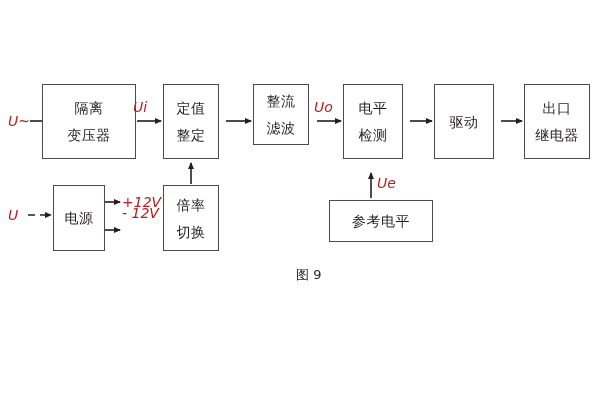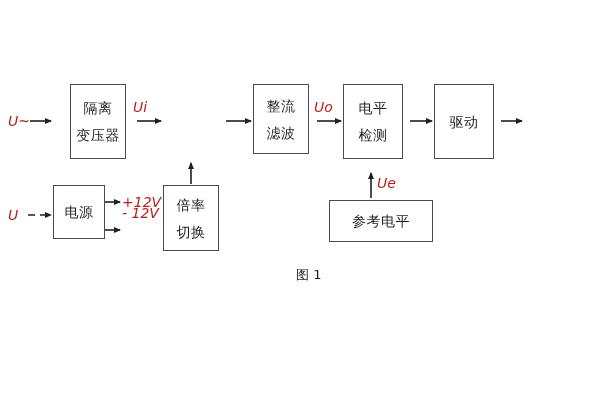--- a/index.html
+++ b/index.html
@@ -93,42 +93,50 @@
 
     <line x1="105" y1="202" x2="120" y2="202" stroke="#231f20" stroke-width="1.6" marker-end="url(#ah)"></line>
 
     <line x1="105" y1="230" x2="120" y2="230" stroke="#231f20" stroke-width="1.6" marker-end="url(#ah)"></line>
 
     <line x1="191" y1="184" x2="191" y2="163" stroke="#231f20" stroke-width="1.6" marker-end="url(#ah)"></line>
 
     <line x1="371" y1="198" x2="371" y2="173" stroke="#231f20" stroke-width="1.6" marker-end="url(#ah)"></line>
   </svg>
 
-  <div class="box" style="left:70px; top:84px; width:56px; height:75px;">
+  <div class="box" style="left:42px; top:84px; width:94px; height:75px;">
     <span class="ln">隔离</span>
     <span class="ln">变压器</span>
   </div>
 
+  <div class="box" style="left:163px; top:84px; width:56px; height:75px;">
+    <span class="ln">定值</span>
+    <span class="ln">整定</span>
+  </div>
 
-  <div class="box" style="left:253px; top:84px; width:56px; height:70px;">
+  <div class="box" style="left:253px; top:84px; width:56px; height:61px;">
     <span class="ln">整流</span>
     <span class="ln">滤波</span>
   </div>
 
   <div class="box" style="left:343px; top:84px; width:60px; height:75px;">
     <span class="ln">电平</span>
     <span class="ln">检测</span>
   </div>
 
   <div class="box single" style="left:434px; top:84px; width:60px; height:75px;">
     <span class="ln">驱动</span>
   </div>
 
+  <div class="box" style="left:524px; top:84px; width:66px; height:75px;">
+    <span class="ln">出口</span>
+    <span class="ln">继电器</span>
+  </div>
 
-  <div class="box single" style="left:53px; top:185px; width:52px; height:54px;">
+  <div class="box single" style="left:53px; top:185px; width:52px; height:66px;">
     <span class="ln">电源</span>
   </div>
 
   <div class="box" style="left:163px; top:185px; width:56px; height:66px;">
     <span class="ln">倍率</span>
     <span class="ln">切换</span>
   </div>
 
   <div class="box single" style="left:329px; top:200px; width:104px; height:42px;">
     <span class="ln">参考电平</span>
@@ -141,15 +149,15 @@
   <div class="lbl" style="left:133px; top:100px;">Ui</div>
 
   <div class="lbl" style="left:314px; top:100px;">Uo</div>
 
   <div class="lbl" style="left:377px; top:176px;text-align:center;">Ue</div>
 
   <div class="lbl" style="left:122px; top:195px;">+12V</div>
 
   <div class="lbl" style="left:122px; top:206px;">- 12V</div>
 
-  <div class="caption" style="left:296px; top:266px;">图 1</div>
+  <div class="caption" style="left:296px; top:266px;">图 9</div>
 
 </div>
 
 </body></html>

